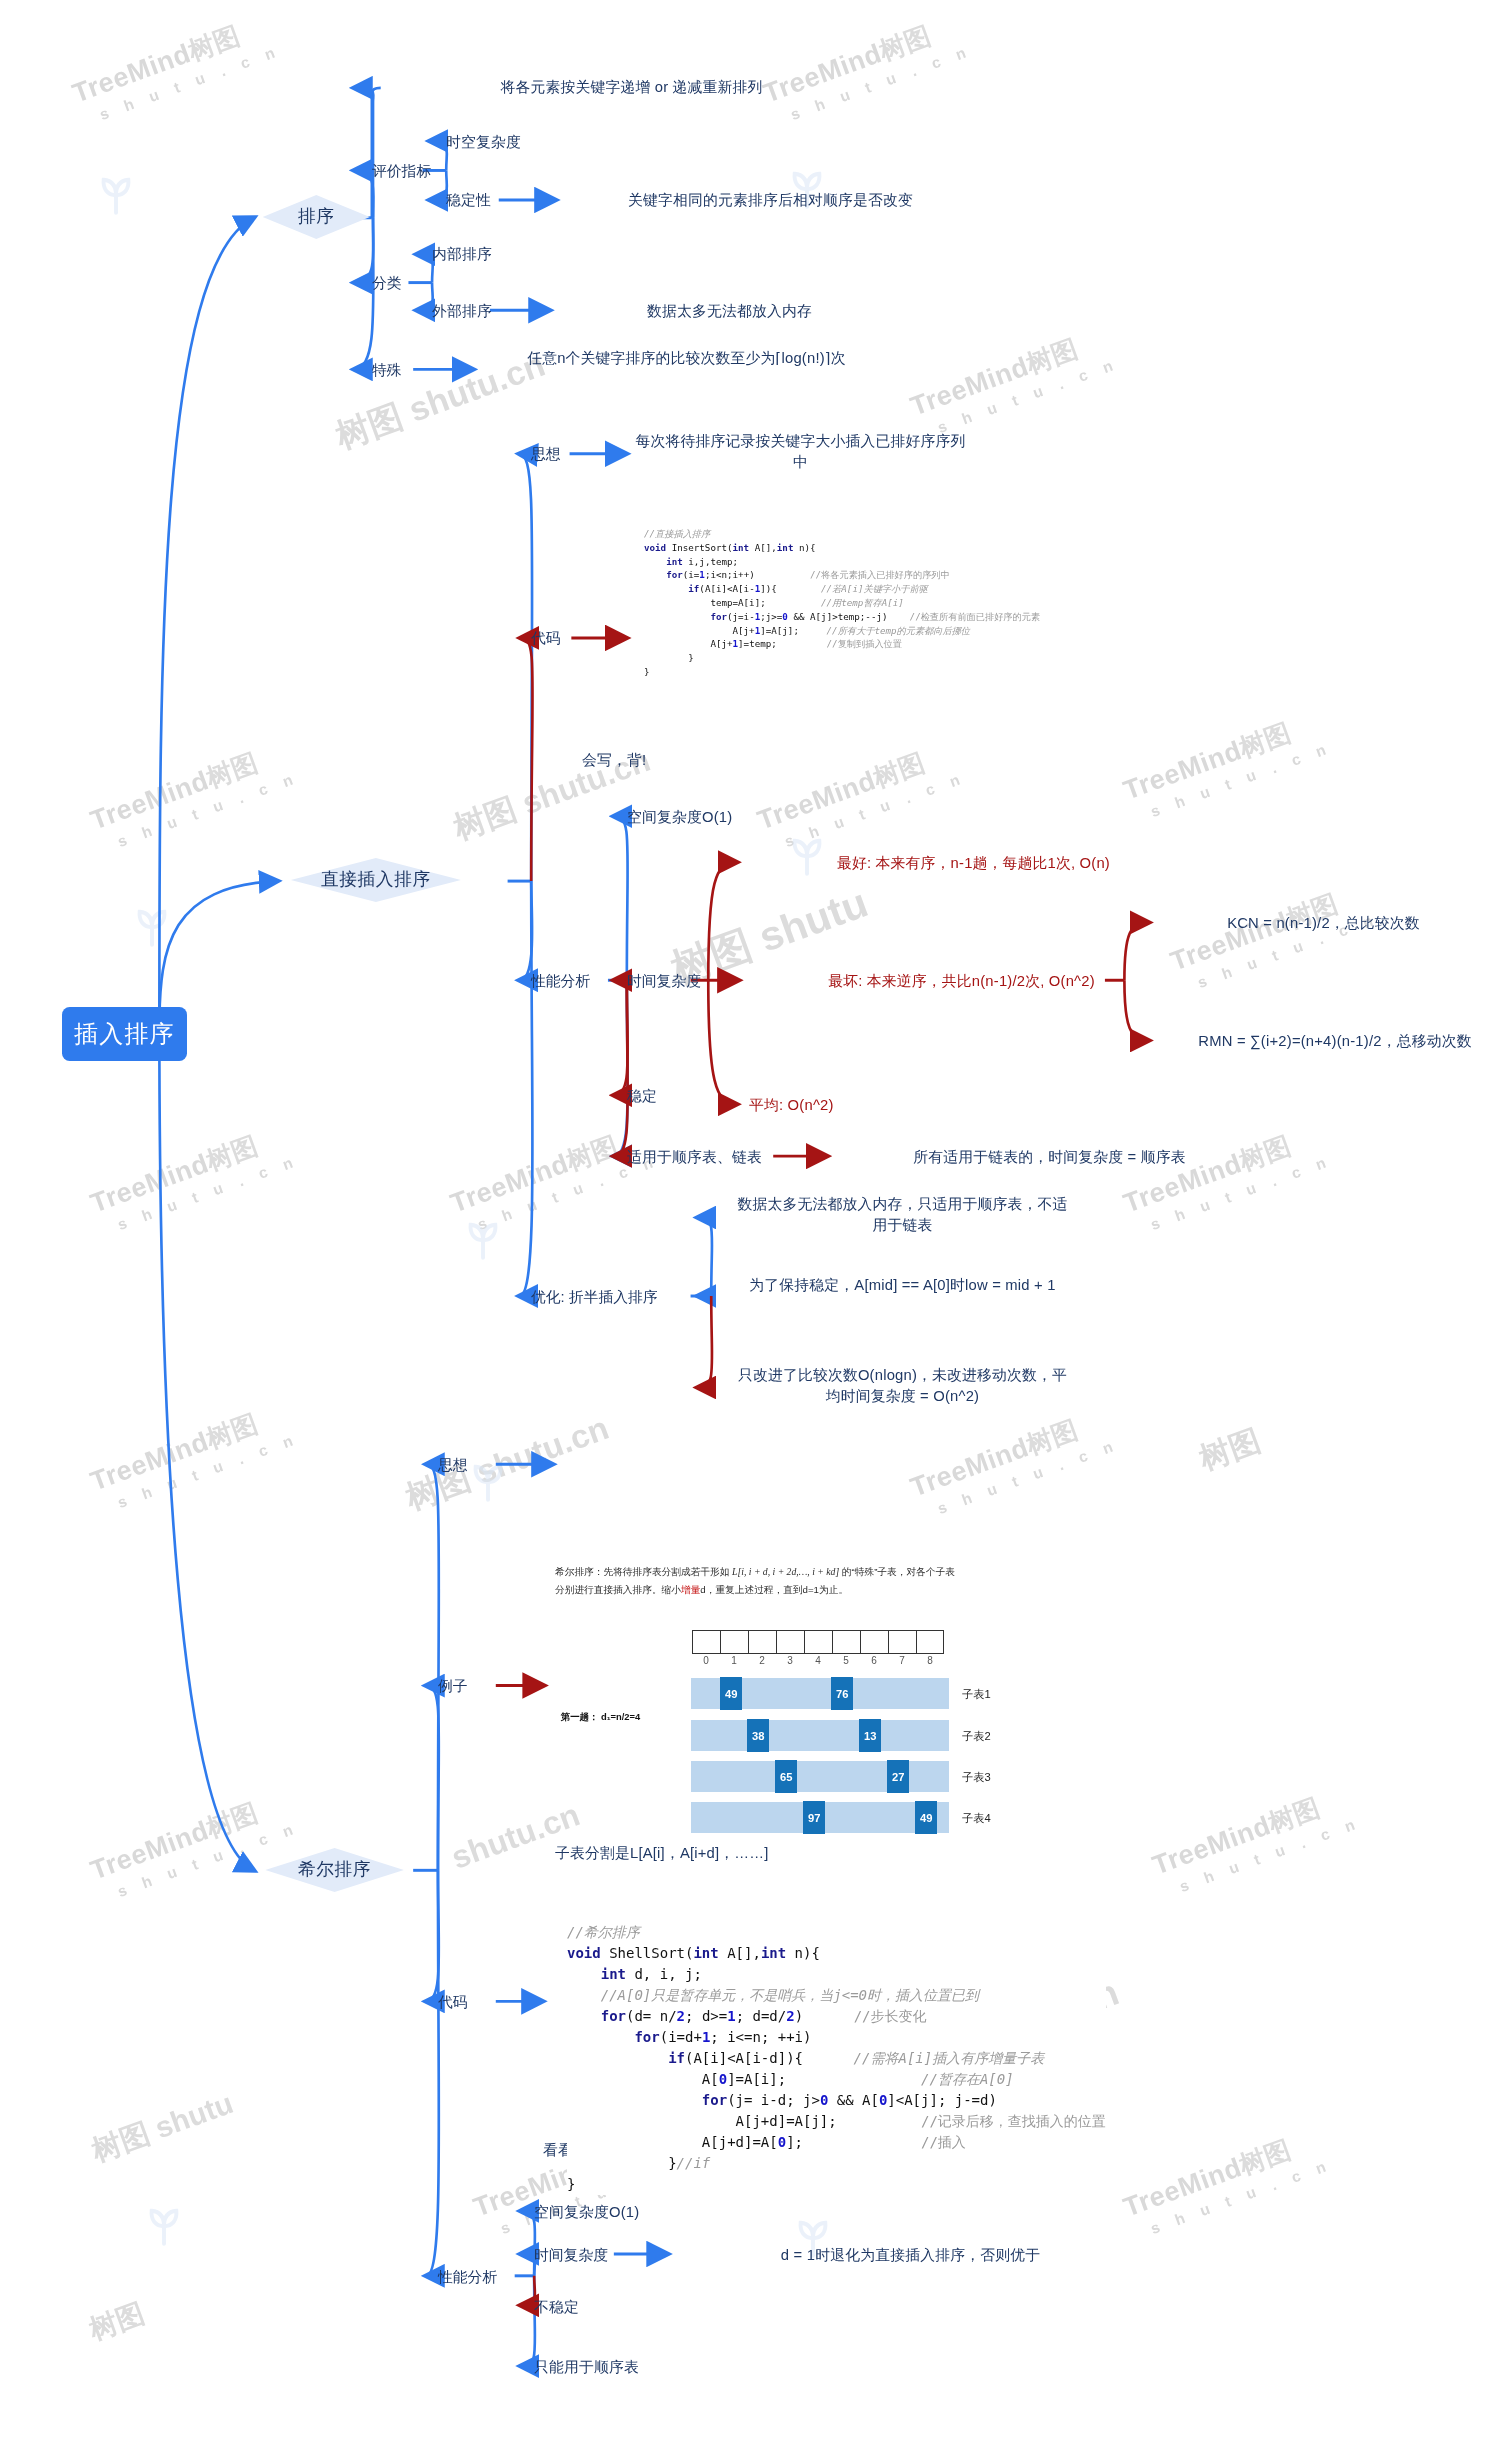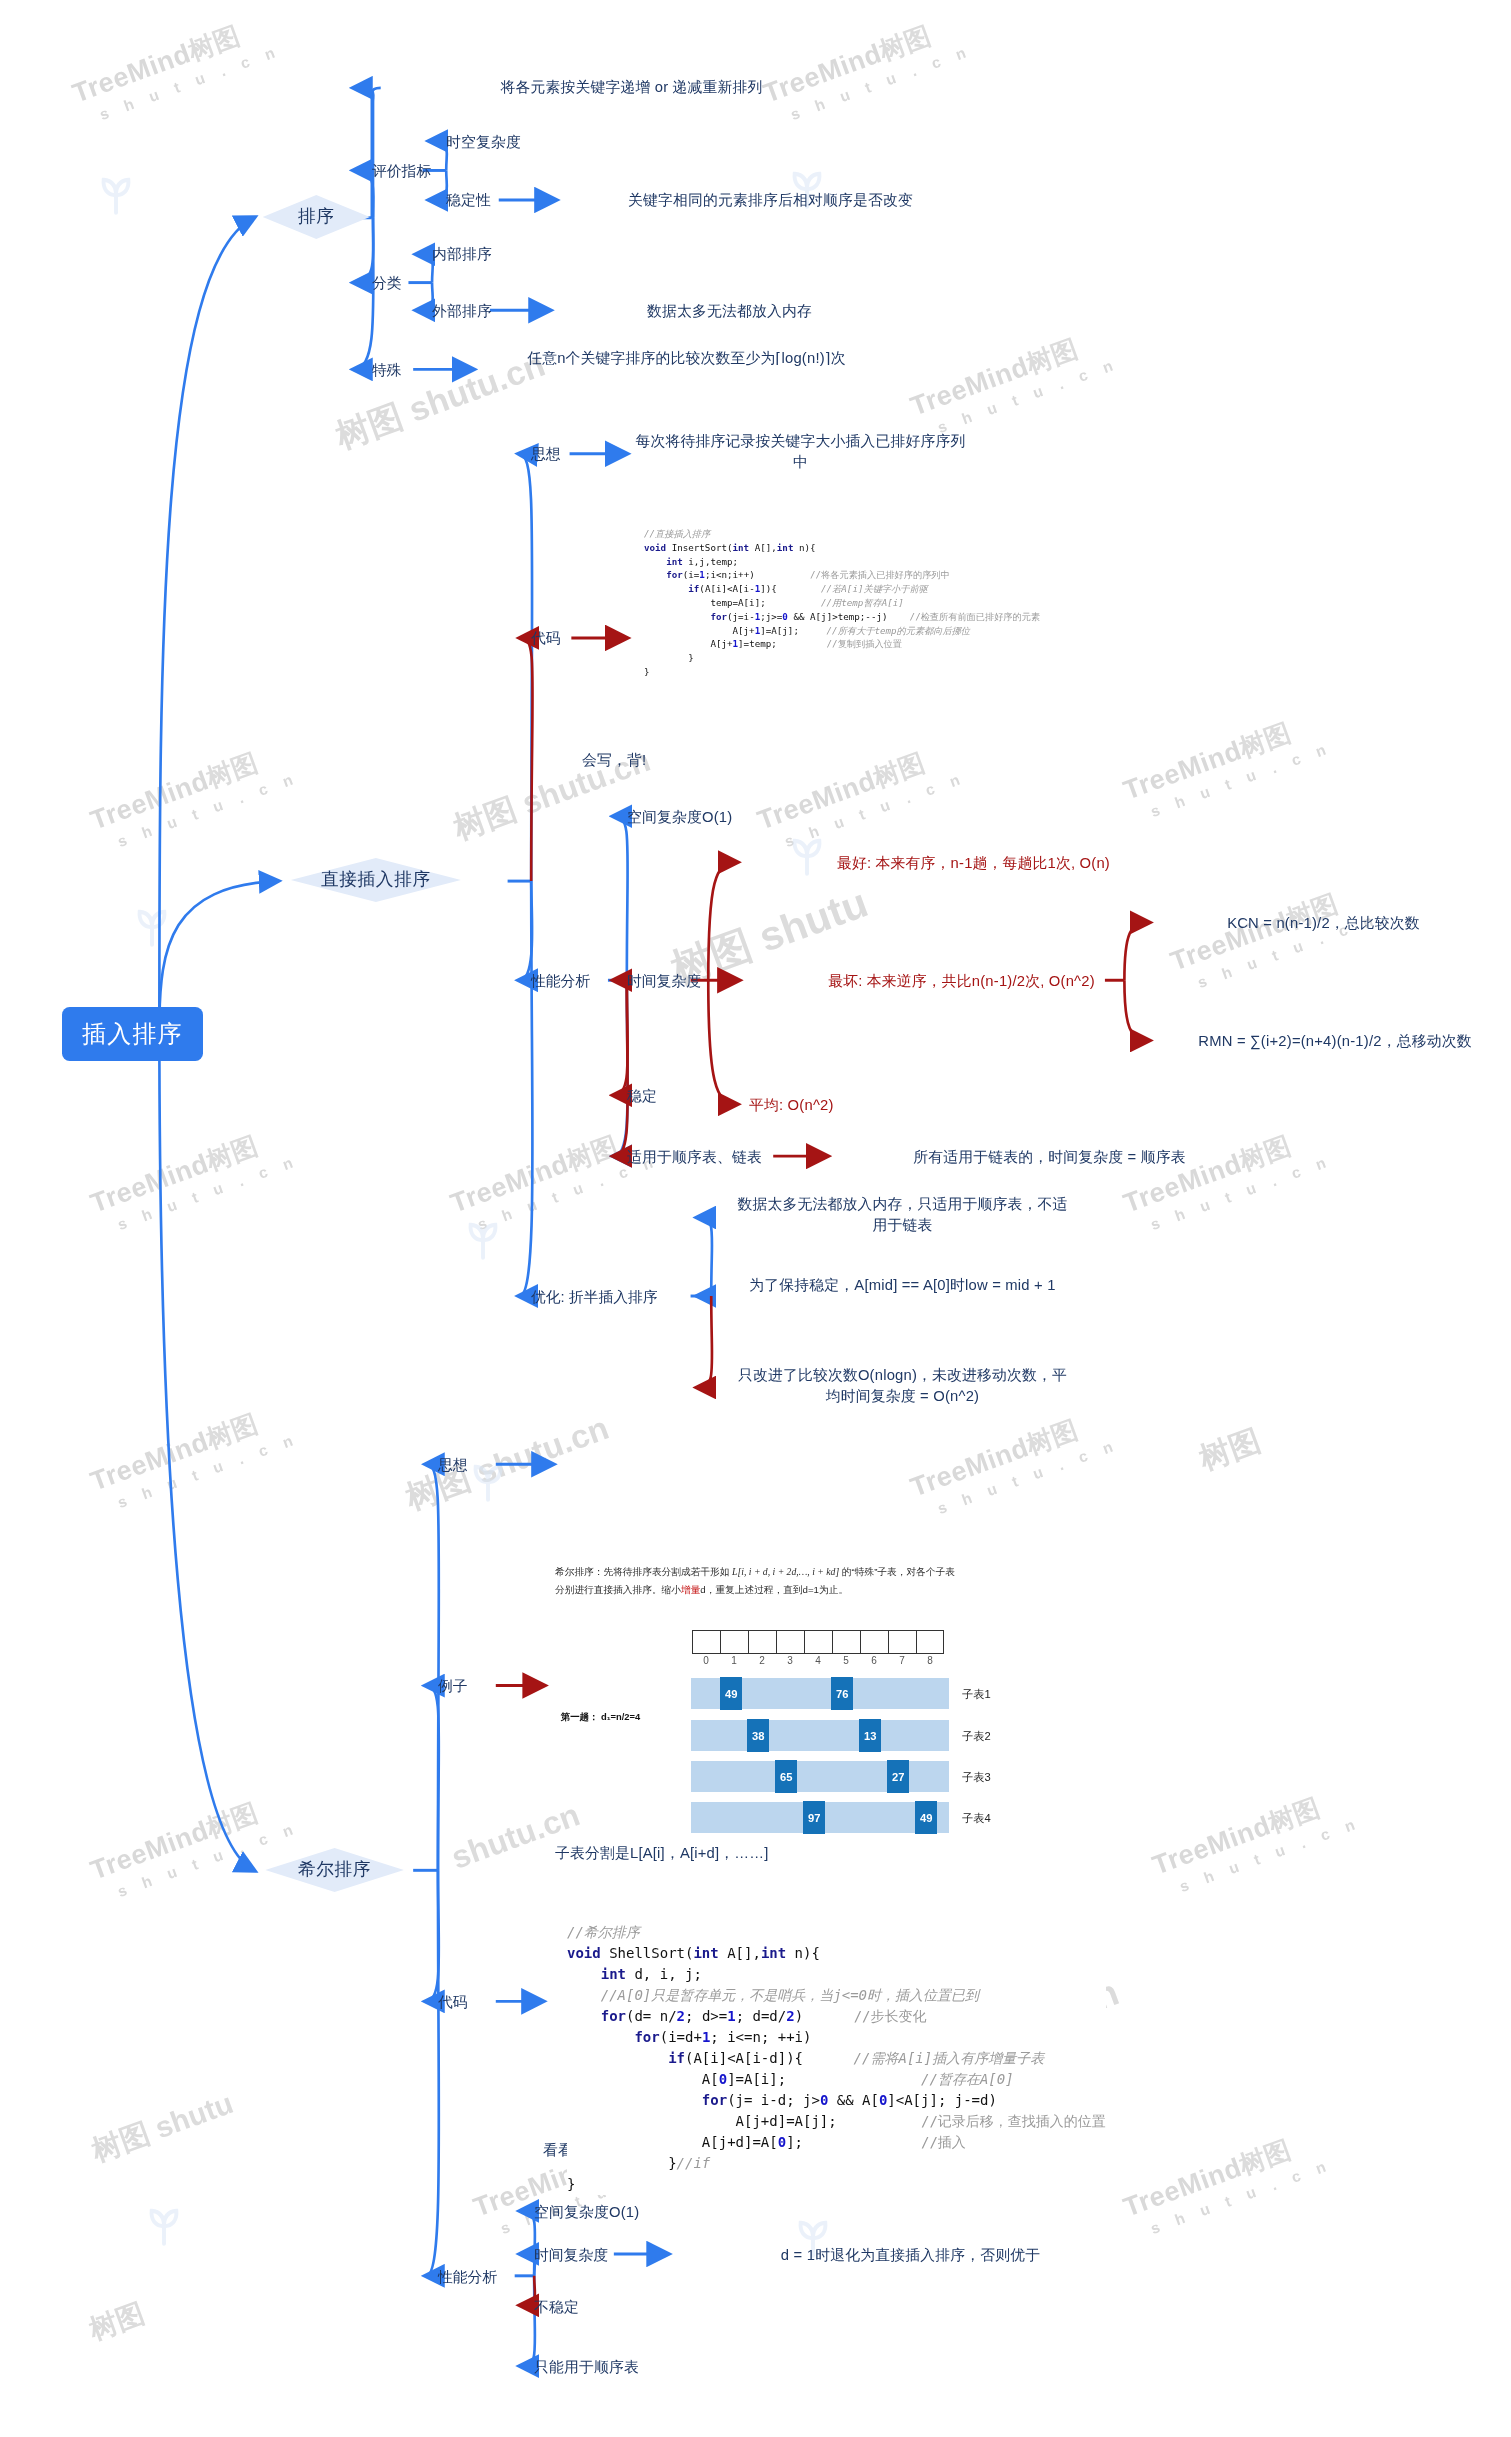--- a/index.html
+++ b/index.html
@@ -48,21 +48,21 @@
     z-index:3;
     line-height:1.42;
     white-space:pre-wrap;
     text-align:center;
   }
   .root{
     background:#2f7bed;
     color:#ffffff;
     font-size:24px;
     font-weight:normal;
-    padding:10px 20px;
+    padding:10px 12px;
     border-radius:7.7px;
     letter-spacing:1.2px;
   }
   .branch{
     background:#e2ebf9;
     color:#1f3864;
     font-size:17.7px;
     padding:9.4px 44px;
     text-align:center;
     letter-spacing:0.6px;

